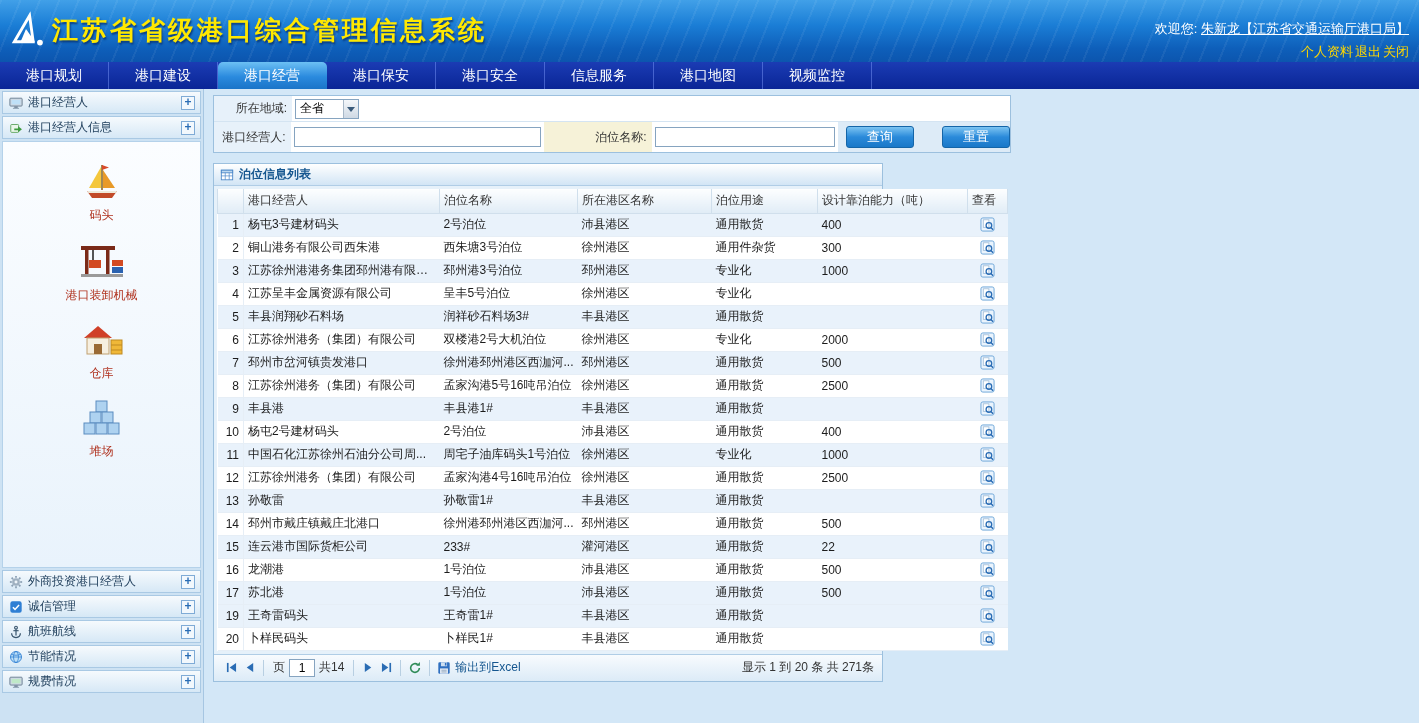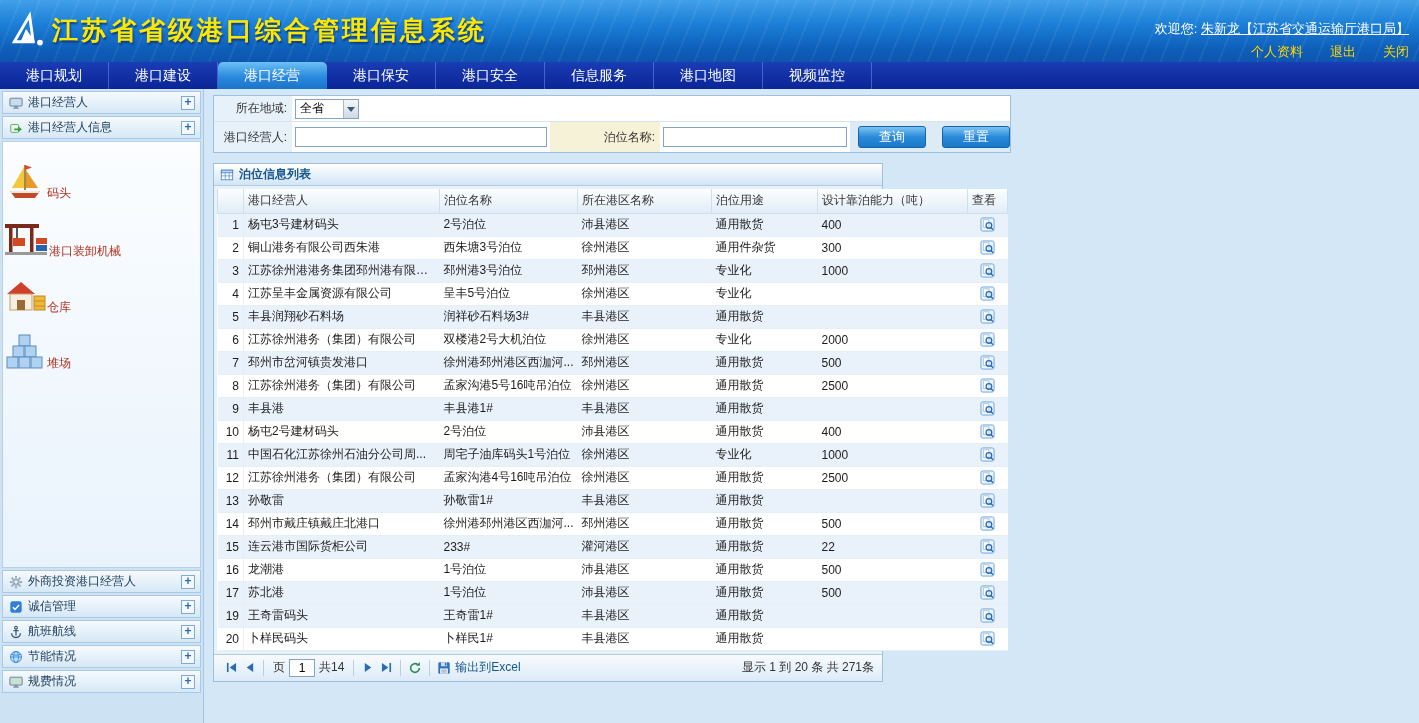--- a/index.html
+++ b/index.html
@@ -6,36 +6,36 @@
 html,body{width:1419px;height:723px}
 body{font-family:"Liberation Sans","DejaVu Sans",sans-serif;background:#d3e7f7;overflow:hidden;position:relative}
 
 
 .header{position:absolute;top:0;left:0;right:0;height:62px;background:linear-gradient(180deg,#41a0e8 0%,#1b7ed6 40%,#0e5fba 78%,#0c55ae 100%);overflow:hidden}
 .header::after{content:"";position:absolute;inset:0;background:repeating-linear-gradient(112deg,rgba(255,255,255,.06) 0 2px,transparent 2px 18px);pointer-events:none}
 .logo{position:absolute;left:8px;top:11px;z-index:2}
 .app-title{position:absolute;left:52px;top:13px;font-size:26px;font-weight:bold;color:#ffe800;letter-spacing:3px;text-shadow:1px 2px 2px rgba(8,48,110,.85);white-space:nowrap;z-index:2}
 .welcome{position:absolute;right:10px;top:20px;font-size:13px;color:#fff;z-index:2;white-space:nowrap}
 .wuser{text-decoration:underline;cursor:pointer}
-.hlinks{position:absolute;right:10px;top:43px;font-size:13px;z-index:2;display:flex;gap:27px}
+.hlinks{position:absolute;right:10px;top:43px;font-size:13px;z-index:2;display:flex;gap:2px}
 .hlink{color:#ffd800;cursor:pointer}
 
 
 .nav{position:absolute;top:62px;left:0;right:0;height:27px;background:linear-gradient(180deg,#1b3cb4,#0a2596);display:flex}
 .nav-tab{width:109px;display:flex;align-items:center;justify-content:center;color:#fff;font-size:14px;font-weight:normal;border-right:1px solid rgba(130,160,255,.45);cursor:pointer}
 .nav-tab.active{background:linear-gradient(180deg,#6cc0f4,#2a8ade 55%,#1a74c8);border-radius:5px 5px 0 0;border-right-color:transparent}
 
 
 .sidebar{position:absolute;top:89px;left:0;bottom:0;width:204px;background:#cde2f3;border-right:1px solid #a6c6e2;display:flex;flex-direction:column;padding:2px 2px 28px 2px}
 .side-item{height:23px;margin-bottom:2px;background:linear-gradient(180deg,#f6fafd,#d6e8f6);border:1px solid #a9c9e4;display:flex;align-items:center;padding:0 5px;font-size:12px;color:#23425f;cursor:pointer;flex:none}
 .side-icon{width:15px;height:15px;margin-right:5px;display:inline-flex;align-items:center;justify-content:center}
 .side-label{flex:1;white-space:nowrap;overflow:hidden}
 .side-toggle{width:14px;height:14px;background:#f2f8fd;border:1px solid #7fabd6;color:#2a6db5;font-size:12px;line-height:11px;text-align:center;font-weight:bold;flex:none}
 .facility-panel{flex:1;margin-bottom:2px;background:linear-gradient(180deg,#fbfdff,#e9f3fc);border:1px solid #b5d2ea;padding-top:12px;overflow:hidden}
-.facility{display:flex;align-items:flex-end;padding:8px 0;cursor:pointer}
+.facility{display:flex;flex-direction:column;align-items:center;padding:8px 0;cursor:pointer}
 .facility.selected{background:#cfe6f8}
 .facility.selected .fac-icon{outline:1px dashed #6aa0d0;outline-offset:3px}
 .fac-icon{display:inline-flex}
 .fac-label{margin-top:5px;font-size:12px;color:#b03320}
 
 
 .main{position:absolute;top:89px;left:204px;right:0;bottom:0;padding:6px 16px 0 9px}
 .search-panel{width:798px;background:#fff;border:1px solid #9cc0de}
 .srow{display:flex;align-items:stretch}
 .srow.r1{height:26px;border-bottom:1px solid #d4e4f2}
@@ -43,21 +43,21 @@
 .slabel{display:flex;align-items:center;justify-content:flex-end;padding-right:5px;font-size:12px;color:#333;background:#e7f1fa;white-space:nowrap}
 .slabel.yellow{background:#f6f2d8}
 .w78{width:78px}.w110{width:110px}.w258{width:258px}.w190{width:190px}
 .sfield{flex:1;display:flex;align-items:center;padding-left:3px;background:#fff}
 .sinput-wrap{display:flex;align-items:center;padding:0 3px;background:#fff}
 .sinput{width:100%;height:20px;border:1px solid #86a4c0;font-size:12px;padding:0 3px;font-family:inherit}
 .select{width:64px;height:20px;border:1px solid #86a4c0;background:#fff;display:flex;font-size:12px;cursor:pointer}
 .select-text{flex:1;padding-left:4px}
 .select-arrow{width:15px;height:100%;background:linear-gradient(180deg,#f4f7fa,#cfd9e4);border-left:1px solid #a8b8c8;display:flex;align-items:center;justify-content:center}
 .select-arrow::after{content:"";border:4px solid transparent;border-top:5px solid #3a5a7a;margin-top:5px}
-.sbuttons{flex:1;display:flex;align-items:center;gap:16px;background:#ddebf7;padding-left:8px}
+.sbuttons{flex:1;display:flex;align-items:center;gap:28px;background:#ddebf7;padding-left:8px}
 .btn{width:68px;height:22px;background:linear-gradient(180deg,#7cc4f2,#2a8ada 50%,#1a78c8);border:1px solid #1465a8;border-radius:3px;color:#fff;font-size:13px;cursor:pointer;font-family:inherit}
 
 
 .grid-panel{width:670px;margin-top:10px;background:#e6f1fa;border:1px solid #9cc0de}
 .grid-title{height:22px;display:flex;align-items:center;gap:5px;padding:0 6px;background:linear-gradient(180deg,#ffffff,#d2e5f5);border-bottom:1px solid #b0cde6;color:#15568f;font-size:12px;font-weight:bold}
 .grid-body-wrap{padding:3px}
 table.grid{width:100%;border-collapse:collapse;background:#fff;table-layout:fixed}
 .grid th{height:24px;background:linear-gradient(180deg,#fdfeff,#e0ecf6);border:1px solid #d0dfec;border-top:none;font-size:12px;font-weight:normal;color:#333;text-align:left;padding:0 4px;overflow:hidden;white-space:nowrap;cursor:pointer}
 .grid td{height:23px;border-bottom:1px solid #e6eef6;font-size:12px;color:#1c1c1c;padding:0 4px;overflow:hidden;white-space:nowrap;text-overflow:ellipsis}
 tr.odd{background:#e9f2fb}

